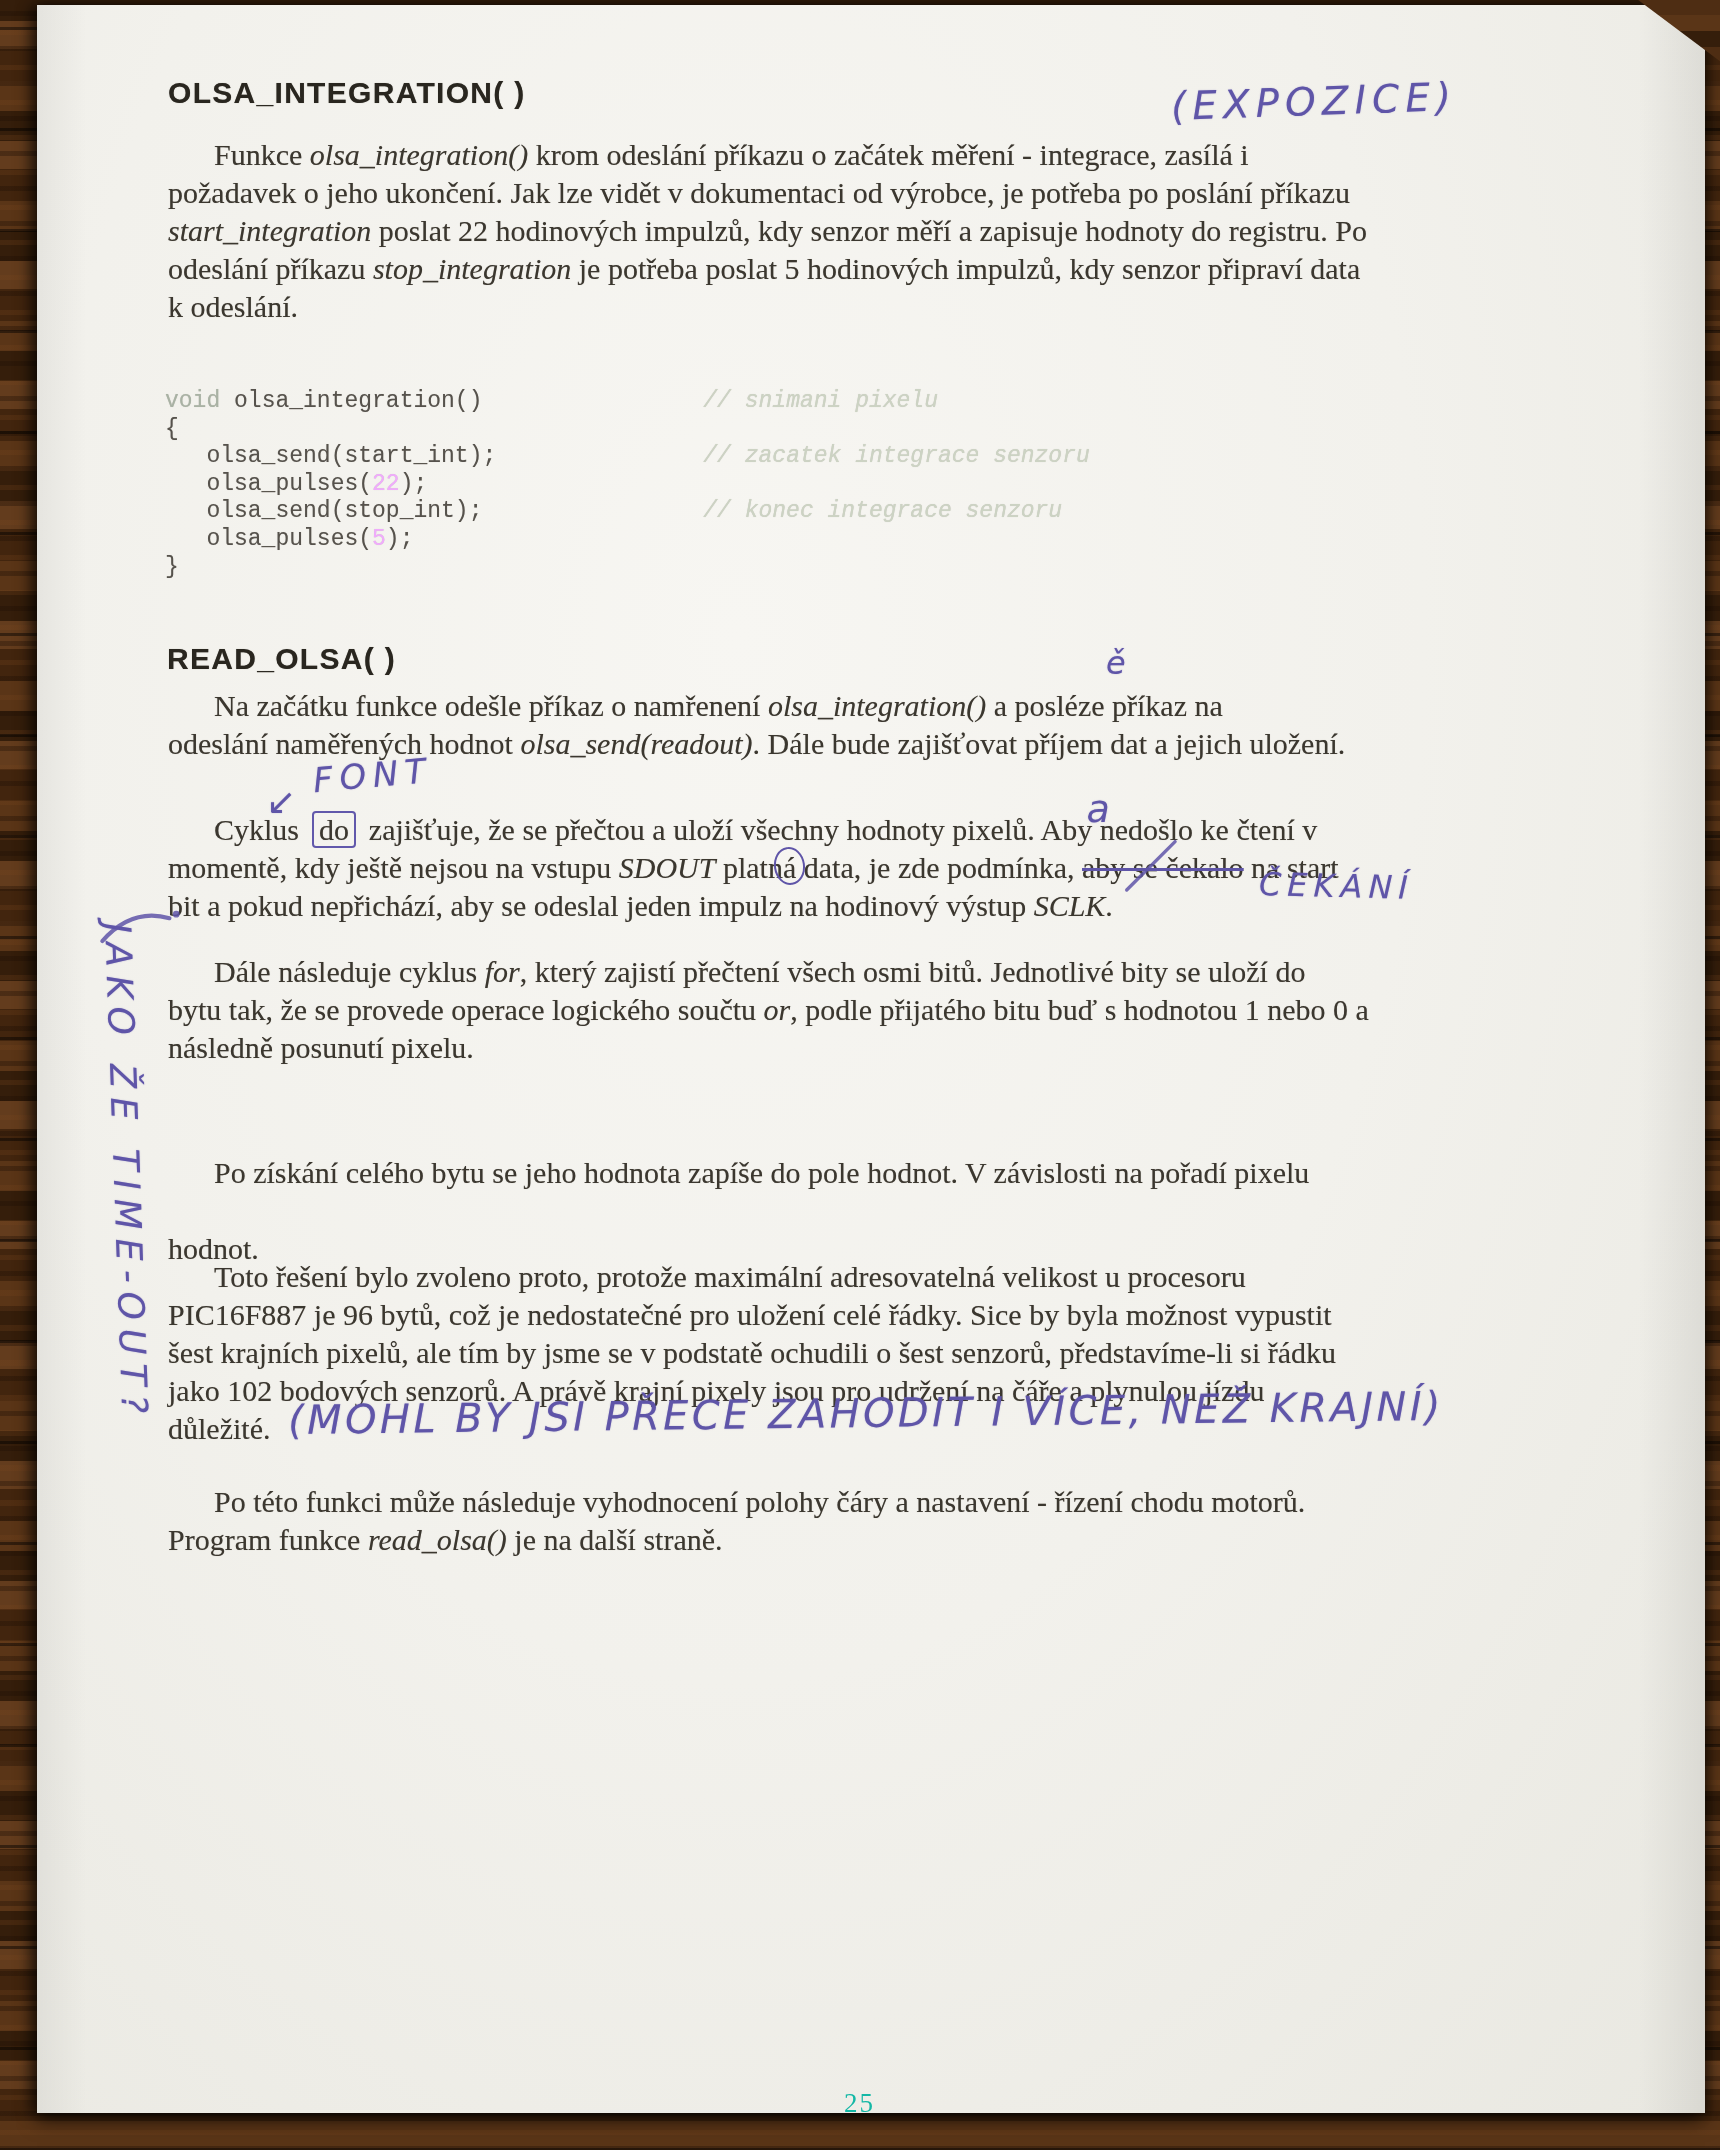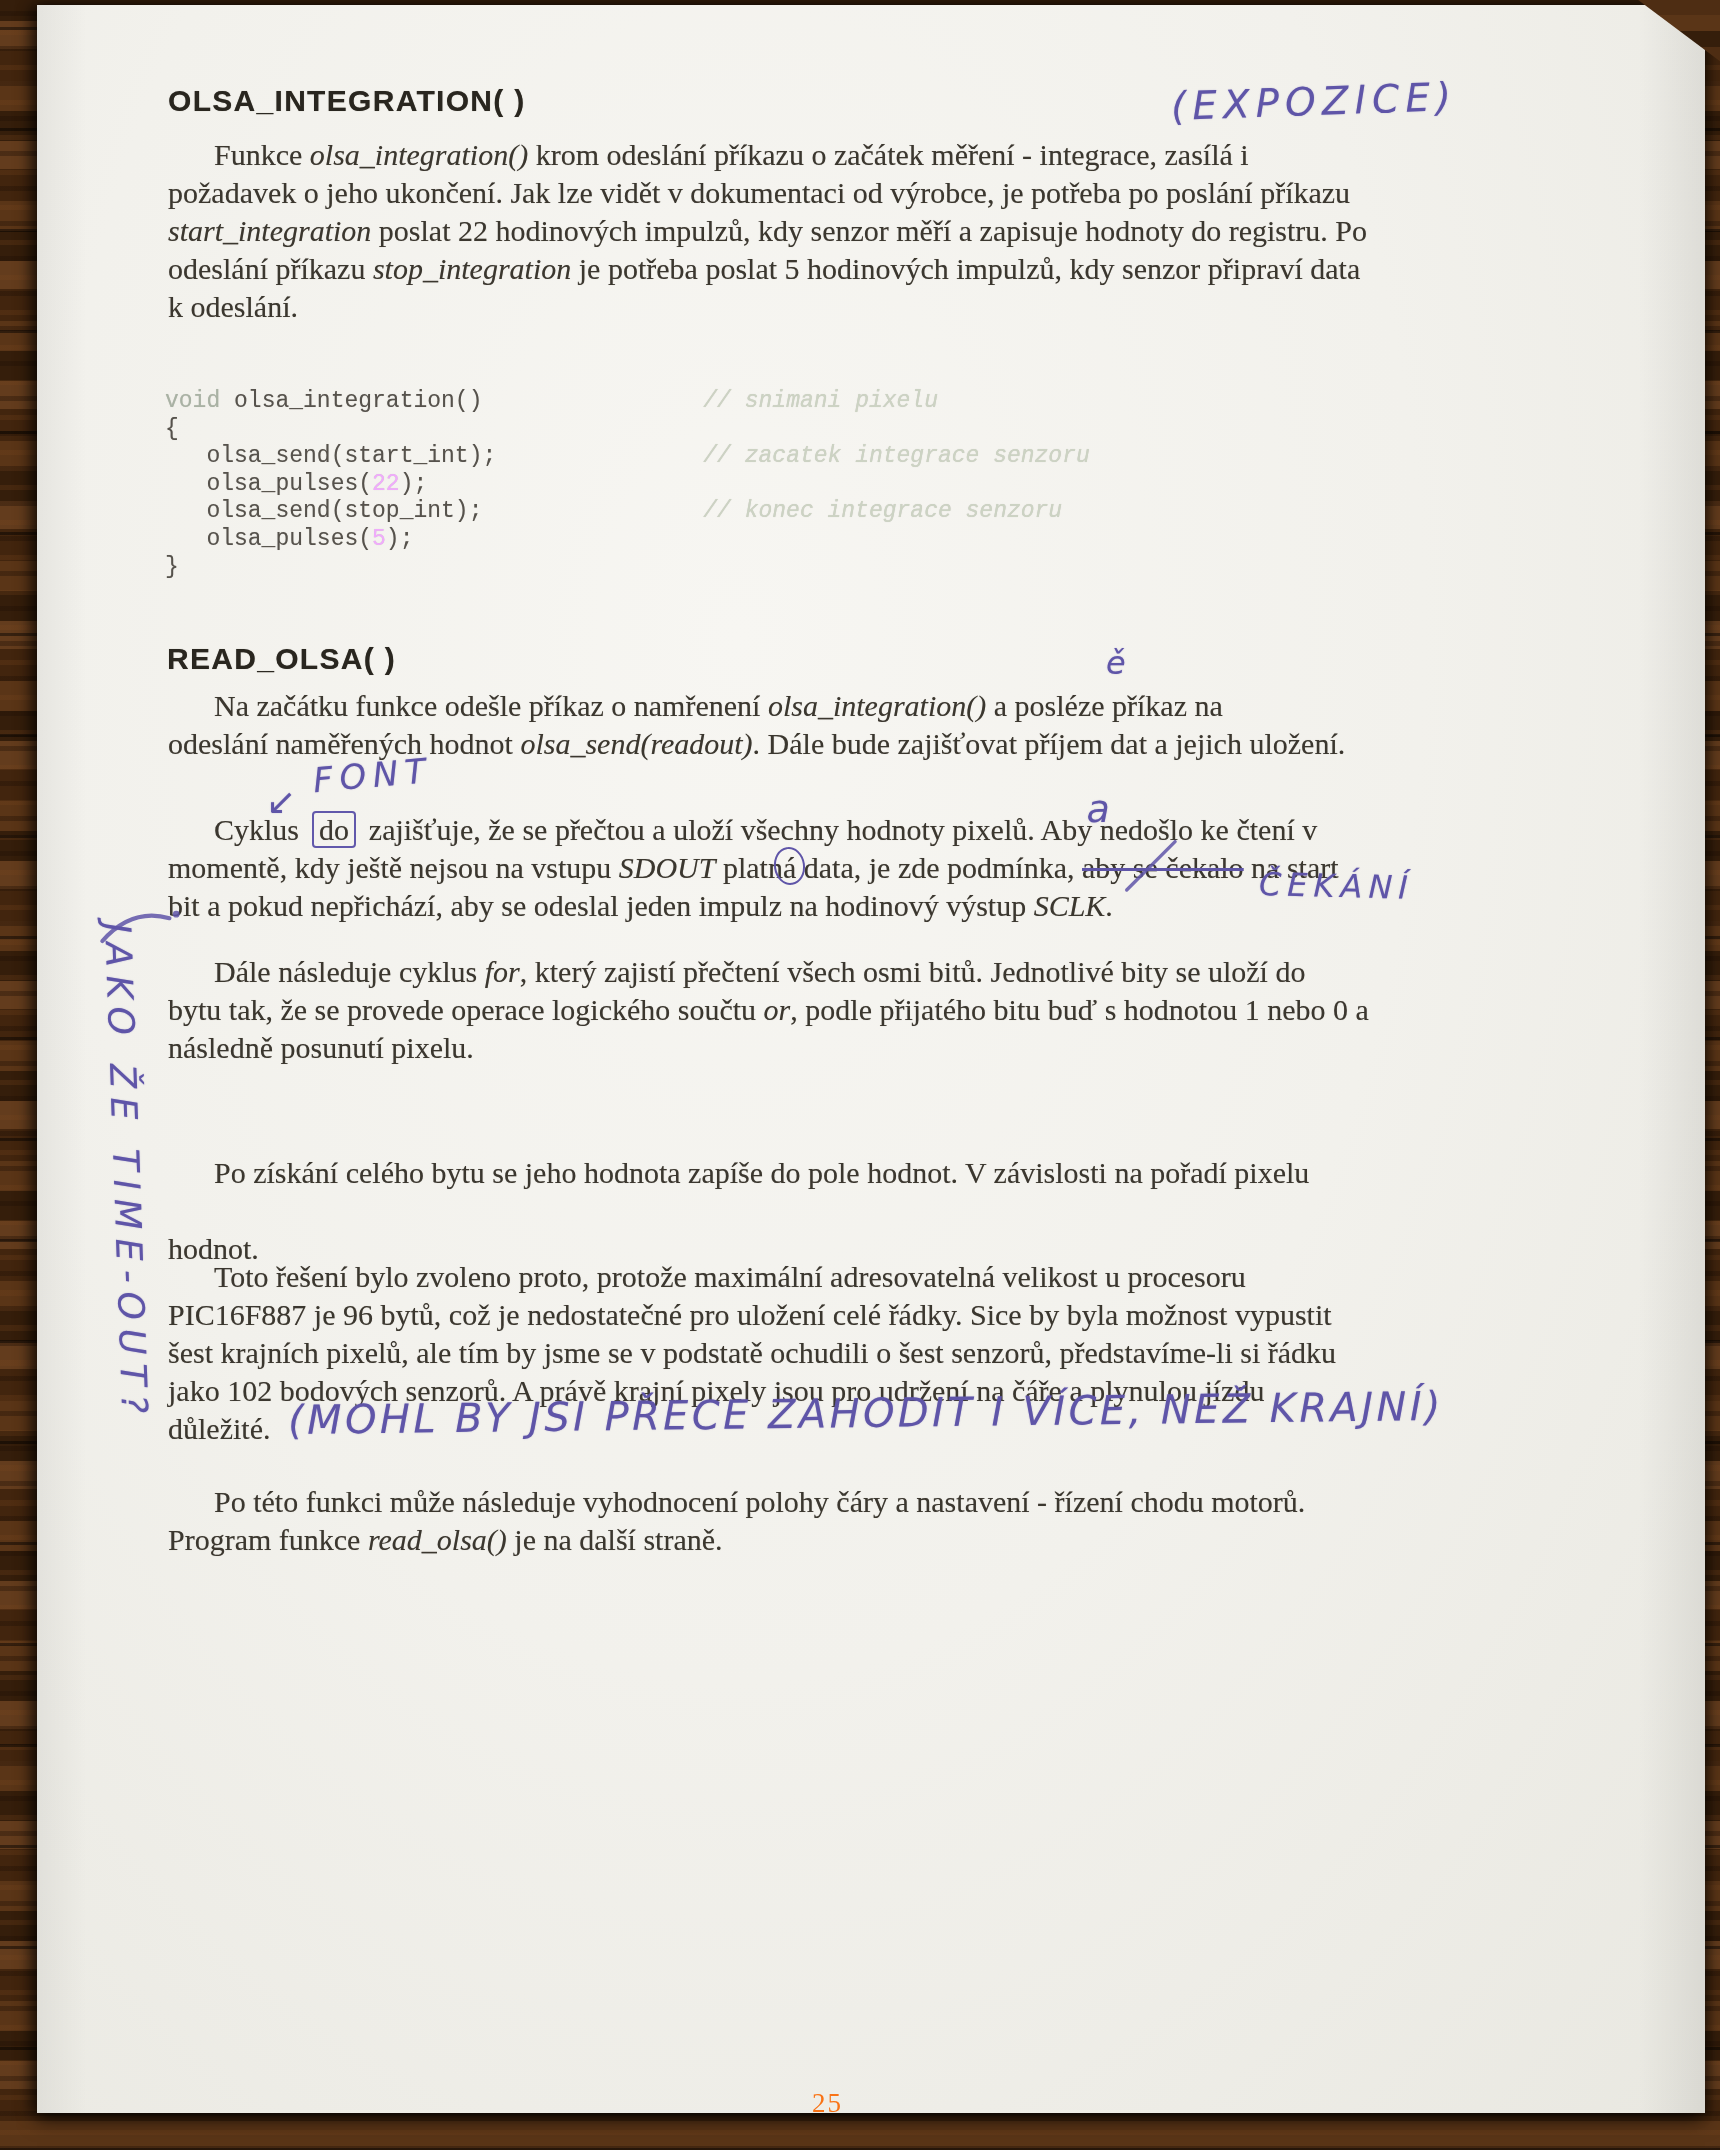--- a/index.html
+++ b/index.html
@@ -48,34 +48,34 @@
     color:#5f55a8;text-shadow:0 0 1.3px rgba(95,85,168,.45);white-space:nowrap;}
   .hw-box{border:2.7px solid #6158ab;border-radius:4px;padding:0 5.4px;margin:0 5px;}
   .hw-strike{text-decoration:line-through;text-decoration-color:#5f55a8;text-decoration-thickness:3.4px;}
   .hw-circle{position:relative;}
   .hw-circle::after{content:"";position:absolute;left:-8.7px;right:-8.7px;top:-4px;bottom:-1.3px;
     border:2.7px solid #5f55a8;border-radius:50%;transform:rotate(-8deg);}
   .hw-overwrap{position:relative;}
   .hw-over{position:absolute;left:0px;top:-23px;font-family:"DejaVu Sans",sans-serif;font-style:italic;
     font-size:38px;color:#5f55a8;text-shadow:0 0 1.3px rgba(95,85,168,.45);}
 
-  .page-number{position:absolute;left:812px;top:2088px;font-size:27px;letter-spacing:2px;color:#f97316;}
+  .page-number{position:absolute;left:844px;top:2088px;font-size:27px;letter-spacing:2px;color:#14b8a6;}
 
   .ink-svg{position:absolute;inset:0;pointer-events:none;}
 </style>
 </head>
 <body>
 
 <div class="wood"></div>
 <div class="paper"></div>
 <div class="corner-wood"></div>
 
 <div class="content">
 
-  <div class="heading" style="left:168px;top:84px;text-align:center;">OLSA_INTEGRATION( )</div>
+  <div class="heading" style="left:168px;top:76px;text-align:center;">OLSA_INTEGRATION( )</div>
 
   <div class="para" style="top:136px;"><span>Funkce </span><span class="it">olsa_integration()</span><span> krom odeslání příkazu o začátek měření - integrace, zasílá i</span><br><span>požadavek o jeho ukončení. Jak lze vidět v dokumentaci od výrobce, je potřeba po poslání příkazu</span><br><span class="it">start_integration</span><span> poslat 22 hodinových impulzů, kdy senzor měří a zapisuje hodnoty do registru. Po</span><br><span>odeslání příkazu </span><span class="it">stop_integration</span><span> je potřeba poslat 5 hodinových impulzů, kdy senzor připraví data</span><br><span>k odeslání.</span></div>
 
   <div class="code"><span class="seg-kw">void</span><span class="seg-code"> olsa_integration()</span><span class="seg-code">                </span><span class="seg-comment">// snimani pixelu</span><br><span class="seg-code">{</span><br><span class="seg-code">   olsa_send(start_int);</span><span class="seg-code">               </span><span class="seg-comment">// zacatek integrace senzoru</span><br><span class="seg-code">   olsa_pulses(</span><span class="seg-num">22</span><span class="seg-code">);</span><br><span class="seg-code">   olsa_send(stop_int);</span><span class="seg-code">                </span><span class="seg-comment">// konec integrace senzoru</span><br><span class="seg-code">   olsa_pulses(</span><span class="seg-num">5</span><span class="seg-code">);</span><br><span class="seg-code">}</span></div>
 
   <div class="heading" style="left:167px;top:642px;">READ_OLSA( )</div>
 
   <div class="para" style="top:687px;"><span>Na začátku funkce odešle příkaz o namřenení </span><span class="it">olsa_integration()</span><span> a posléze příkaz na</span><br><span>odeslání naměřených hodnot </span><span class="it">olsa_send(readout)</span><span>. Dále bude zajišťovat příjem dat a jejich uložení.</span></div>
 
   <div class="para" style="top:811px;"><span>Cyklus </span><span class="hw-box">do</span><span> zajišťuje, že se přečtou a uloží všechny hodnoty pixelů. </span><span class="hw-overwrap">Aby<span class="hw-over">a</span></span><span> nedošlo ke čtení v</span><br><span>momentě, kdy ještě nejsou na vstupu </span><span class="it">SDOUT</span><span> platn</span><span class="hw-circle">á</span><span> data,  je zde podmínka, </span><span class="hw-strike">aby se čekalo</span><span> na start</span><br><span>bit a pokud nepřichází, aby se odeslal jeden impulz na hodinový výstup </span><span class="it">SCLK</span><span>.</span></div>

